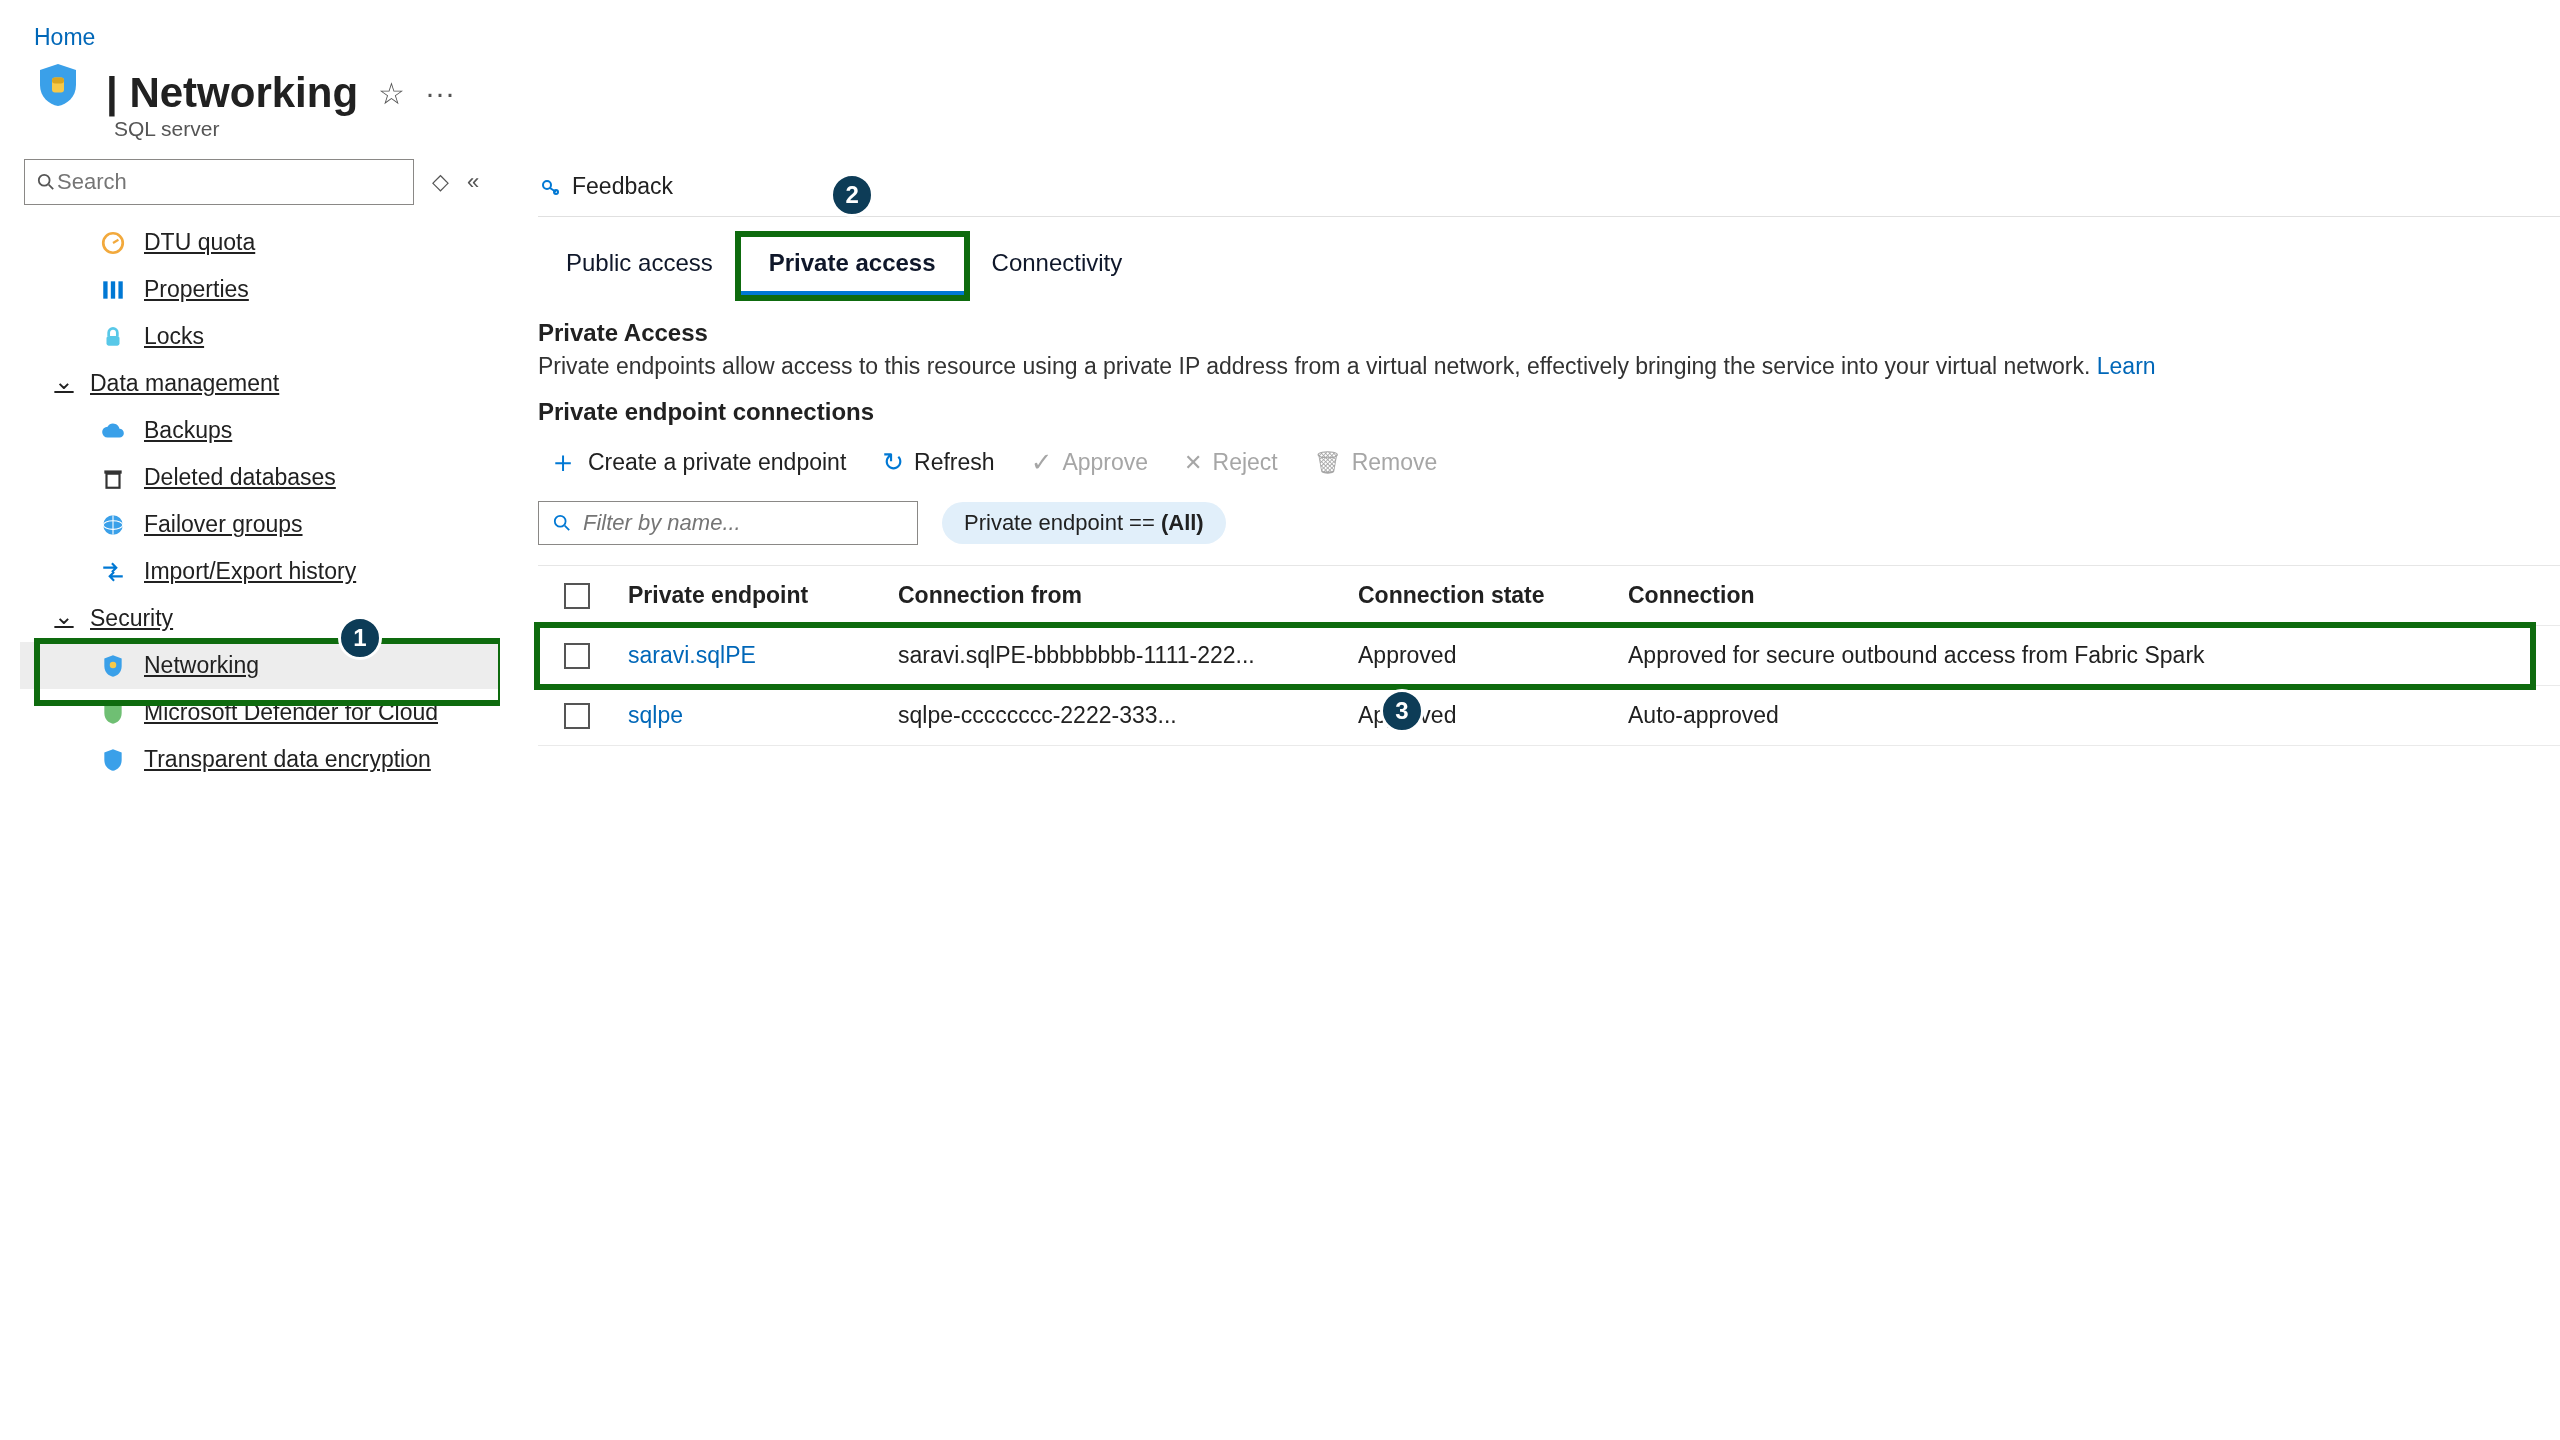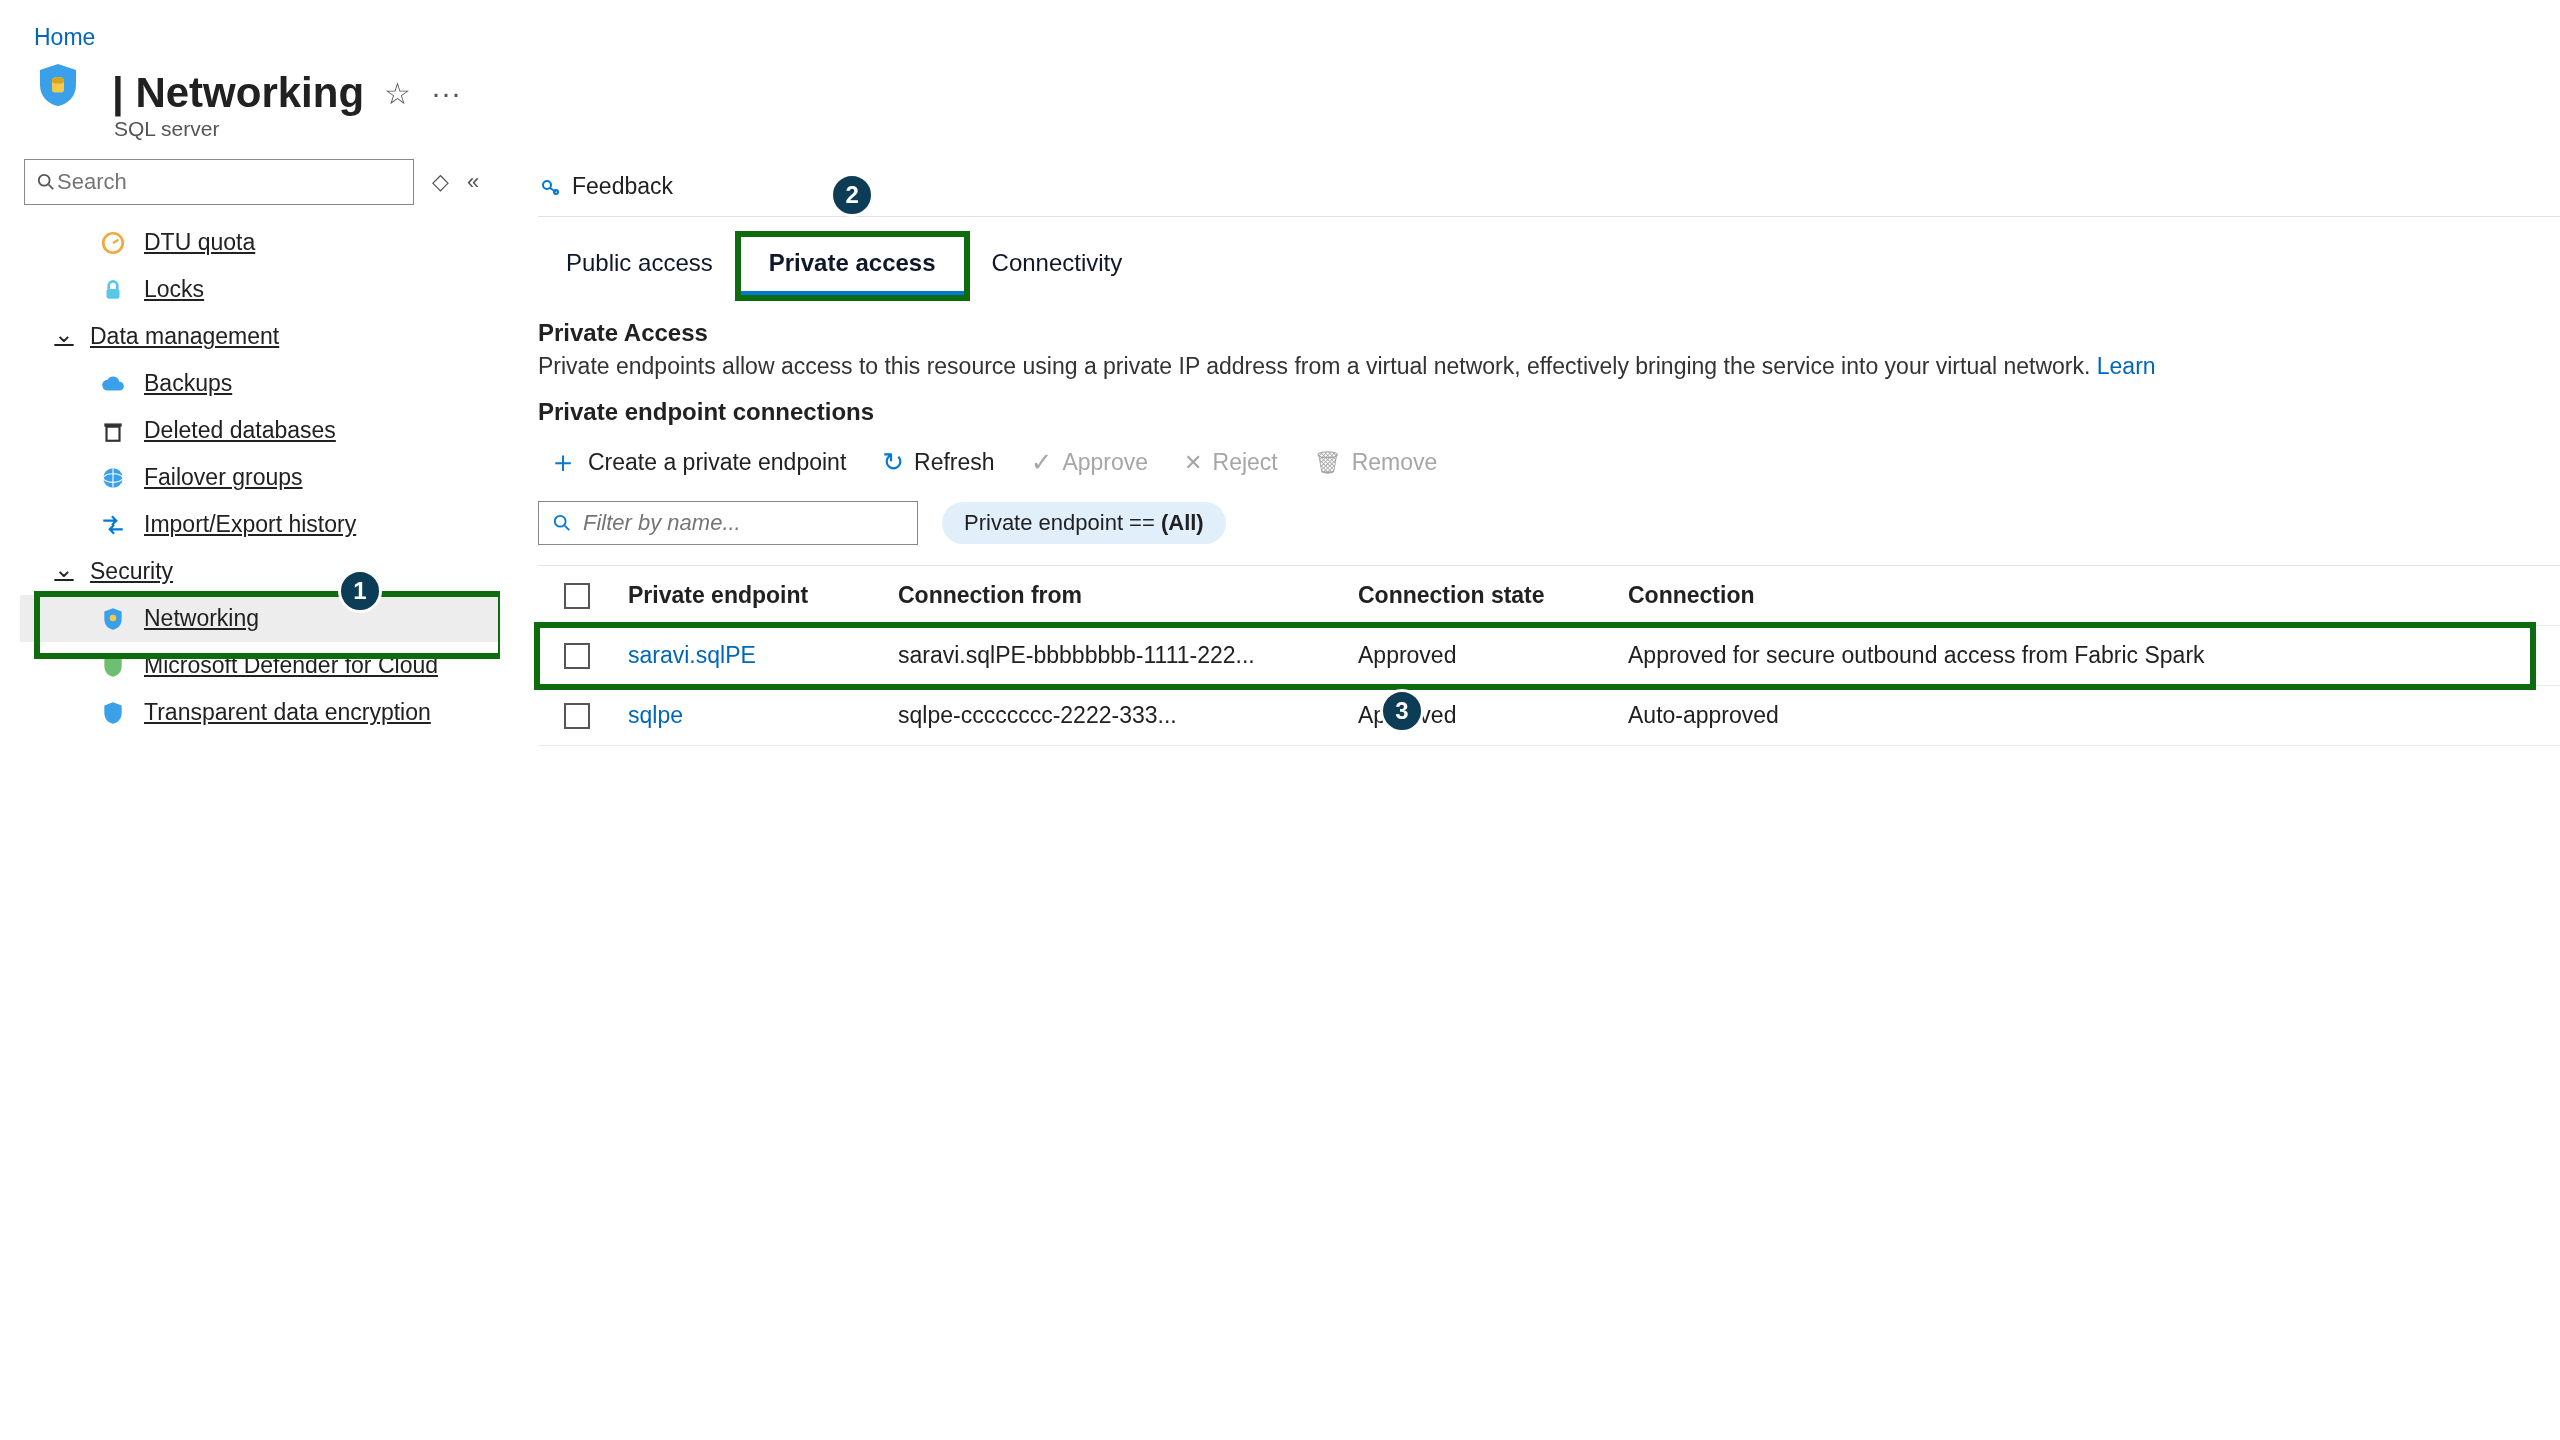--- a/index.html
+++ b/index.html
@@ -166,21 +166,21 @@
 </style>
 </head>
 <body>
 
 <div class="breadcrumb">
   <a href="#">Home</a>
 </div>
 
 <div class="header">
   <div style="display:flex; flex-direction:column;">
-    <div style="display:flex; align-items:flex-end; gap:30px;">
+    <div style="display:flex; align-items:flex-end; gap:24px;">
       <svg class="resource-icon" viewBox="0 0 32 32">
         <path d="M16 2 L28 6 V16 C28 24 22 29 16 30 C10 29 4 24 4 16 V6 Z" fill="#3aa0e9"></path>
         <rect x="12" y="11" width="8" height="10" rx="2" fill="#f7c948"></rect>
         <rect x="12" y="11" width="8" height="4" rx="2" fill="#d9a521"></rect>
       </svg>
       <div class="title-row">
         <span class="title-main">| Networking</span>
         <span class="star-btn">☆</span>
         <span class="more-btn">···</span>
       </div>
@@ -204,20 +204,28 @@
       <span class="collapse-btn">«</span>
     </div>
 
     <div class="nav-list" style="height:820px; overflow:hidden; position:relative;text-decoration:underline;">
       <div class="nav-item">
         <svg class="icon-svg" viewBox="0 0 24 24">
             <circle cx="12" cy="12" r="9" fill="none" stroke="#f2a93c" stroke-width="2.5"></circle>
             <line x1="12" y1="12" x2="17" y2="9" stroke="#f2a93c" stroke-width="2"></line>
           </svg>
         <span>DTU quota</span>
+      </div>
+      <div class="nav-item">
+        <svg class="icon-svg" viewBox="0 0 24 24">
+            <rect x="3" y="4" width="4" height="16" fill="#0078d4"></rect>
+            <rect x="10" y="4" width="4" height="16" fill="#0078d4"></rect>
+            <rect x="17" y="4" width="4" height="16" fill="#0078d4"></rect>
+          </svg>
+        <span>Properties</span>
       </div>
       <div class="nav-item">
         <svg class="icon-svg" viewBox="0 0 24 24">
             <rect x="6" y="11" width="12" height="9" rx="2" fill="#58c8e8"></rect>
             <path d="M8 11 V8 a4 4 0 0 1 8 0 V11" fill="none" stroke="#58c8e8" stroke-width="2.5"></path>
           </svg>
         <span>Locks</span>
       </div>
 
       <div class="nav-section">

